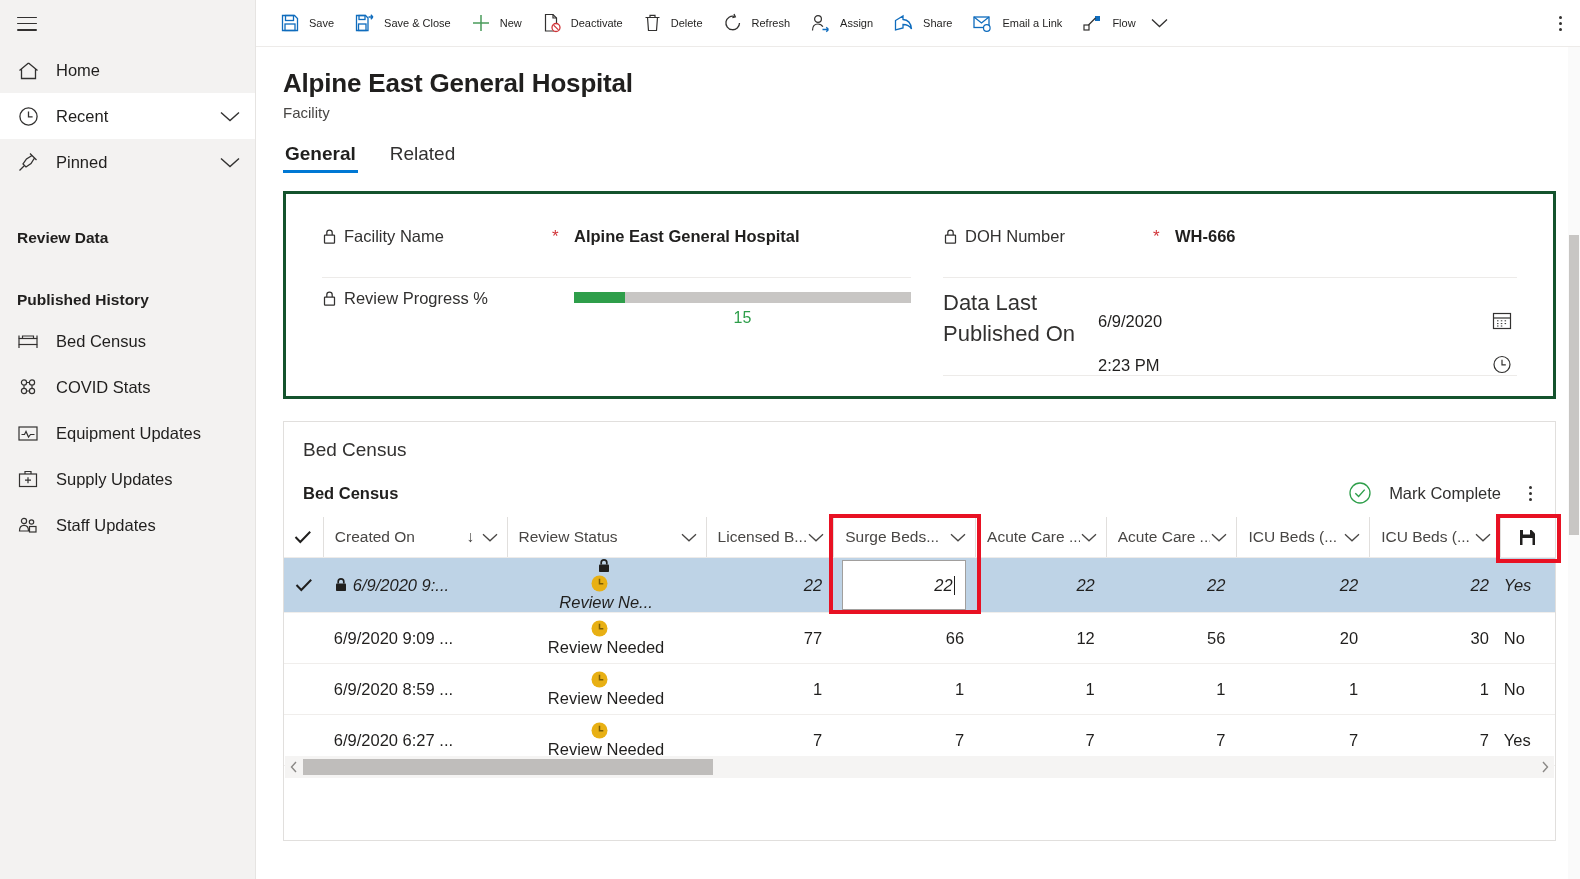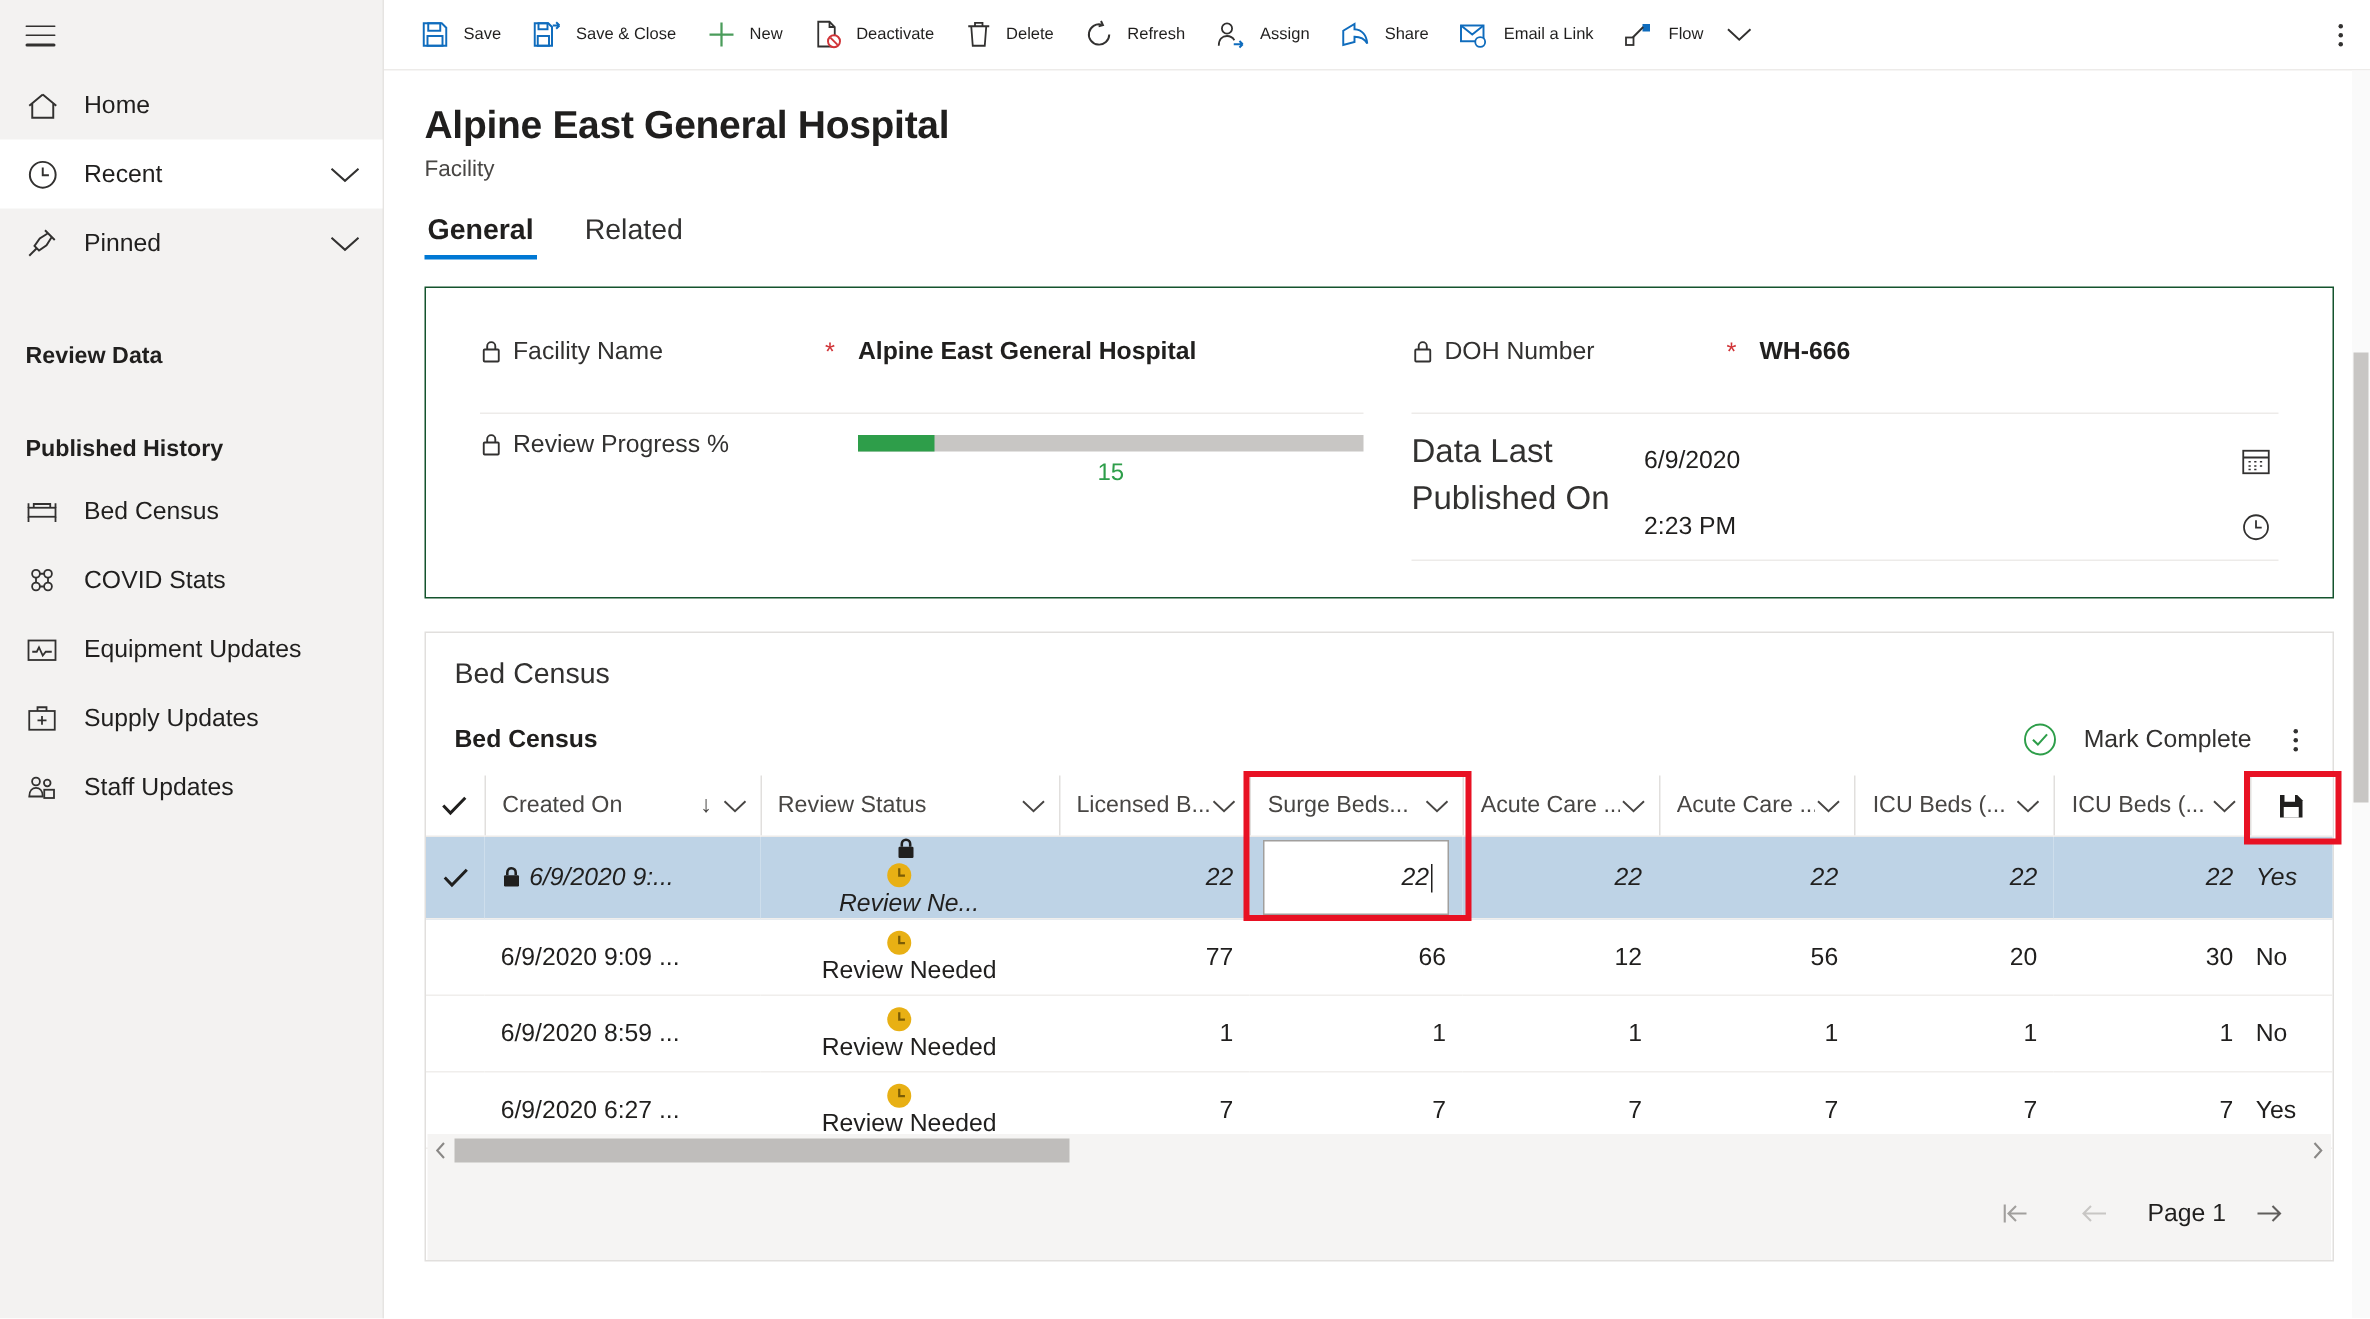--- a/index.html
+++ b/index.html
@@ -89,21 +89,21 @@
     margin-right: 30px; cursor: pointer; position: relative;
   }
   .tab.sel { font-weight: bold; color: #201f1e; }
   .tab.sel::after {
     content: ""; position: absolute; left: 0; right: 0; bottom: 0;
     height: 3px; background: #0078d4;
   }
 
   
   .card {
-    margin: 18px 24px 0 27px; border: 1px solid #14532d; background: #ffffff;
+    margin: 18px 24px 0 27px; border: 3px solid #14532d; background: #ffffff;
   }
   #form-card { height: 208px; display: flex; padding: 22px 20px 0 20px; }
   .form-col { flex: 1 1 50%; padding: 0 16px; }
   .frow {
     display: flex; align-items: flex-start; min-height: 62px;
     border-bottom: 1px solid #edebe9; padding-top: 7px;
   }
   .frow.noborder { border-bottom: none; }
   .flabel {
     width: 230px; flex: 0 0 230px; font-size: 16.5px; color: #323130;
@@ -114,21 +114,21 @@
   .fvalue { flex: 1 1 auto; font-size: 16.5px; font-weight: bold; color: #201f1e; padding-top: 4px; }
 
   .progress-wrap { flex: 1 1 auto; padding-top: 7px; }
   .pbar { height: 11px; width: 337px; background: #c8c6c4; position: relative; }
   .pbar > i { display: block; height: 11px; background: #2e9e4a; }
   .pval { text-align: center; width: 337px; font-size: 16px; color: #2e9e4a; margin-top: 6px; }
 
   .dt-row { display: flex; align-items: flex-start; min-height: 96px; border-bottom: 1px solid #edebe9; padding-top: 9px; }
   .dt-label { width: 155px; flex: 0 0 155px; font-size: 22px; color: #323130; line-height: 1.42; }
   .dt-vals { flex: 1 1 auto; }
-  .dt-line { display: flex; align-items: center; height: 44px; }
+  .dt-line { display: flex; align-items: flex-end; height: 44px; }
   .dt-line .t { font-size: 16.5px; color: #201f1e; flex: 1 1 auto; }
   .dt-line .ic { flex: 0 0 auto; margin-right: 4px; }
 
   
   #grid-card { margin: 22px 24px 0 27px; border: 1px solid #e1dfdd; height: 420px; position: relative; }
   #grid-title { font-size: 19px; color: #323130; padding: 17px 0 0 19px; }
   #grid-sub-row { display: flex; align-items: center; padding: 20px 19px 0 19px; }
   #grid-sub { font-size: 16.5px; font-weight: bold; color: #201f1e; flex: 1 1 auto; }
   .mark-complete { display: flex; align-items: center; cursor: pointer; font-size: 16.5px; color: #323130; }
   .mark-complete .mc-ico { margin-right: 17px; display: flex; }
@@ -822,45 +822,20 @@
         <div class="track">
           <div class="thumb"></div>
         </div>
         <div class="arr">
           <svg width="8" height="12" viewBox="0 0 8 12">
               <path d="M2 1 L6.5 6 L2 11" fill="none" stroke="#8a8886" stroke-width="1.4"></path>
             </svg>
         </div>
       </div>
 
-      <div id="pager">
-        <div class="pgbtn">
-          <span>
-            <svg width="22" height="16" viewBox="0 0 22 16">
-                <path d="M3.5 2 V14" stroke="#a19f9d" stroke-width="1.4"></path>
-                <path d="M18 8 H6 M11 3 L6 8 L11 13" fill="none" stroke="#a19f9d" stroke-width="1.4"></path>
-              </svg>
-          </span>
-        </div>
-        <div class="pgbtn">
-          <span>
-            <svg width="22" height="16" viewBox="0 0 22 16">
-                <path d="M19 8 H4 M9 3 L4 8 L9 13" fill="none" stroke="#c8c6c4" stroke-width="1.4"></path>
-              </svg>
-          </span>
-        </div>
-        <div class="pgtext">Page 1</div>
-        <div class="pgbtn" style="width:38px">
-          <span>
-            <svg width="22" height="16" viewBox="0 0 22 16">
-                <path d="M3 8 H18 M13 3 L18 8 L13 13" fill="none" stroke="#605e5c" stroke-width="1.4"></path>
-              </svg>
-          </span>
-        </div>
-      </div>
 
       <div class="redbox" id="redbox-surge" style="left: 545.203px; top: 92px; width: 151.891px; height: 99.5px;"></div>
       <div class="redbox" id="redbox-save" style="left: 1211.81px; top: 92px; width: 65.1875px; height: 48.5px;"></div>
     </div>
 
     <div id="vscroll">
       <div class="vthumb"></div>
     </div>
   </div>
 </div>

